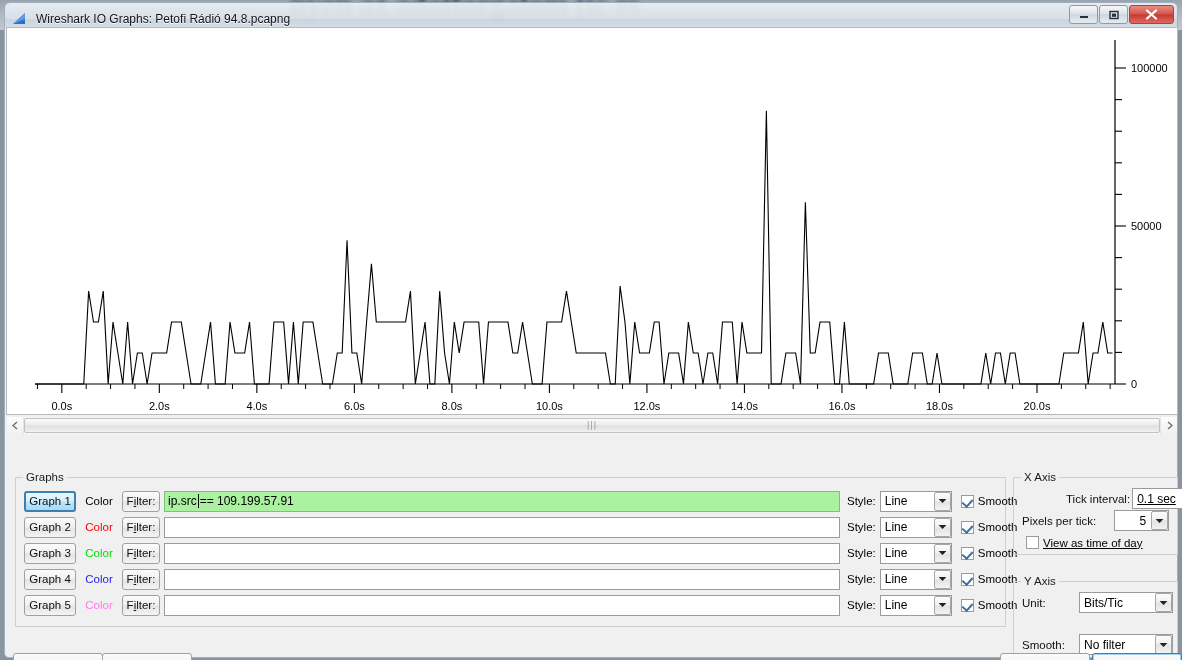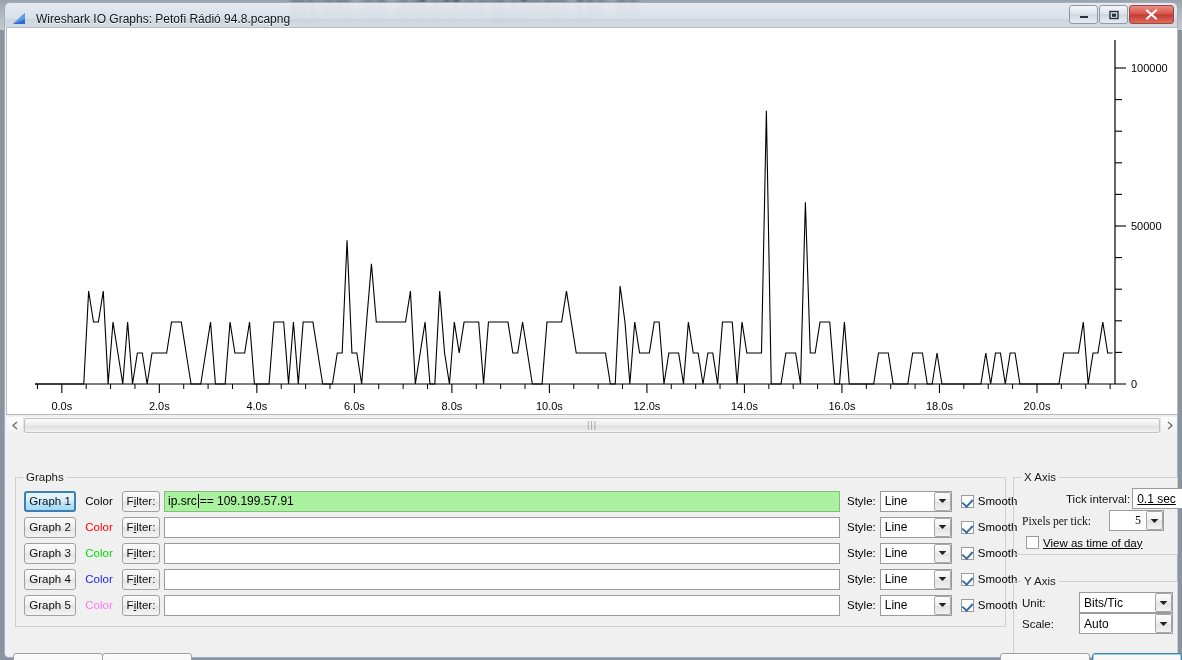--- a/index.html
+++ b/index.html
@@ -482,21 +482,21 @@
           <div class="combo" style="width:95px; margin-left:2px;text-decoration:underline;">
             <span class="cval">0.1 sec</span>
             <span class="carrow">
               <svg width="9" height="6" viewBox="0 0 9 6">
                   <path d="M0.6,1 L4.5,5 L8.4,1" fill="#222"></path>
                 </svg>
             </span>
           </div>
         </div>
 
-        <div class="axrow" style="top:32px;font-family:Liberation Serif, serif;">
+        <div class="axrow" style="top:32px;">
           <span class="axlabel">Pixels per tick:</span>
           <div class="combo" style="width:55px; margin-left:18px;">
             <span class="cval right">5</span>
             <span class="carrow">
               <svg width="9" height="6" viewBox="0 0 9 6">
                   <path d="M0.6,1 L4.5,5 L8.4,1" fill="#222"></path>
                 </svg>
             </span>
           </div>
         </div>
@@ -515,32 +515,32 @@
           <div class="combo" style="width:94px;gap:32px;">
             <span class="cval">Bits/Tick</span>
             <span class="carrow">
               <svg width="9" height="6" viewBox="0 0 9 6">
                   <path d="M0.6,1 L4.5,5 L8.4,1" fill="#222"></path>
                 </svg>
             </span>
           </div>
         </div>
 
-        <div class="axrow" style="top:31px;">
-          <span class="axlabel" style="width:53px;">Scale:</span>
+
+        <div class="axrow" style="top:52px;">
+          <span class="axlabel" style="width:53px;">Smooth:</span>
           <div class="combo" style="width:94px;">
-            <span class="cval">Auto</span>
+            <span class="cval">No filter</span>
             <span class="carrow">
               <svg width="9" height="6" viewBox="0 0 9 6">
                   <path d="M0.6,1 L4.5,5 L8.4,1" fill="#222"></path>
                 </svg>
             </span>
           </div>
         </div>
-
       </div>
 
       <div class="btmbtn" id="btn-help">
           <span><u>H</u>elp</span>
         </div>
       <div class="btmbtn" id="btn-copy">
           <span><u>C</u>opy</span>
         </div>
       <div class="btmbtn" id="btn-save">
           <span><u>S</u>ave</span>

